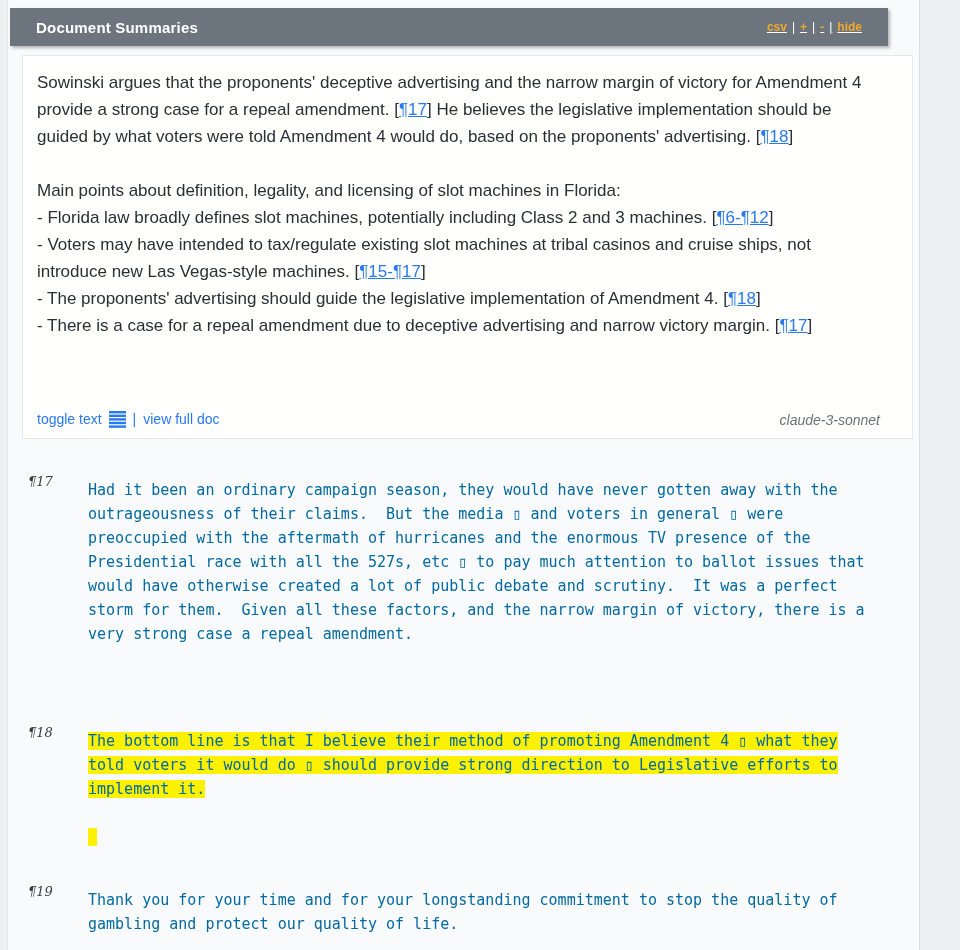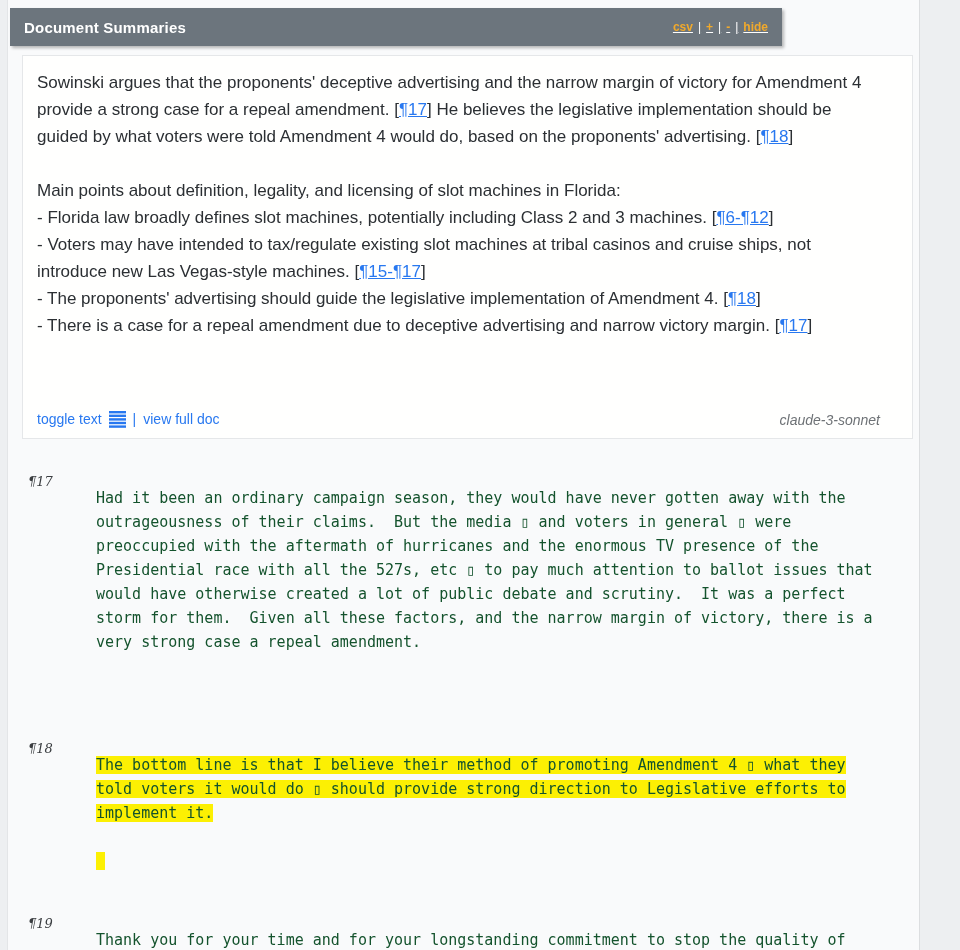--- a/index.html
+++ b/index.html
@@ -11,25 +11,25 @@
     overflow:hidden;
   }
   .page{
     position:absolute;top:0;left:7px;width:913px;height:950px;
     background:#f9fafb;
     border-left:1px solid #e3e5e7;
     border-right:1px solid #dcdee0;
     box-sizing:border-box;
   }
   .header-bar{
-    position:absolute;top:8px;left:10px;width:772px;height:38px;
+    position:absolute;top:8px;left:10px;width:878px;height:38px;
     background:var(--header-bg);
     color:#fff;
     display:flex;align-items:center;justify-content:space-between;
-    padding:0 14px;box-sizing:border-box;
+    padding:0 26px;box-sizing:border-box;
     box-shadow:2px 2px 3px rgba(0,0,0,.28);
     z-index:5;
   }
   .header-title{font-size:15px;font-weight:bold;letter-spacing:.2px;}
   .header-links{font-size:12px;font-weight:bold;text-decoration:underline;}
   .header-links a{color:var(--header-link);text-decoration:none;cursor:pointer;}
   .header-links .sep{color:#fff;margin:0 5px;font-weight:normal;}
 
   .summary-box{
     position:absolute;top:55px;left:22px;width:891px;
@@ -57,23 +57,23 @@
 
   .doc-section{position:absolute;top:470px;left:0;width:913px;}
   .doc-row{display:flex;align-items:flex-start;padding-left:28px;}
   .doc-marker{
     width:52px;flex:0 0 52px;
     font-family:"DejaVu Serif", serif;
     font-style:italic;font-size:13px;line-height:24px;color:#3a3d40;
   }
   .doc-text{
     font-family:"DejaVu Sans Mono", monospace;
-    font-size:15px;line-height:24px;color:#14532d;
+    font-size:15px;line-height:24px;color:#0369a1;
     white-space:pre;
-    margin:16px;
+    margin:8px;
   }
   .doc-text .hl{background:var(--highlight);}
   .mt-18{margin-top:67px;}
   .mt-19{margin-top:23px;}
 </style>
 </head>
 <body>
 
 <div class="page"></div>
 

